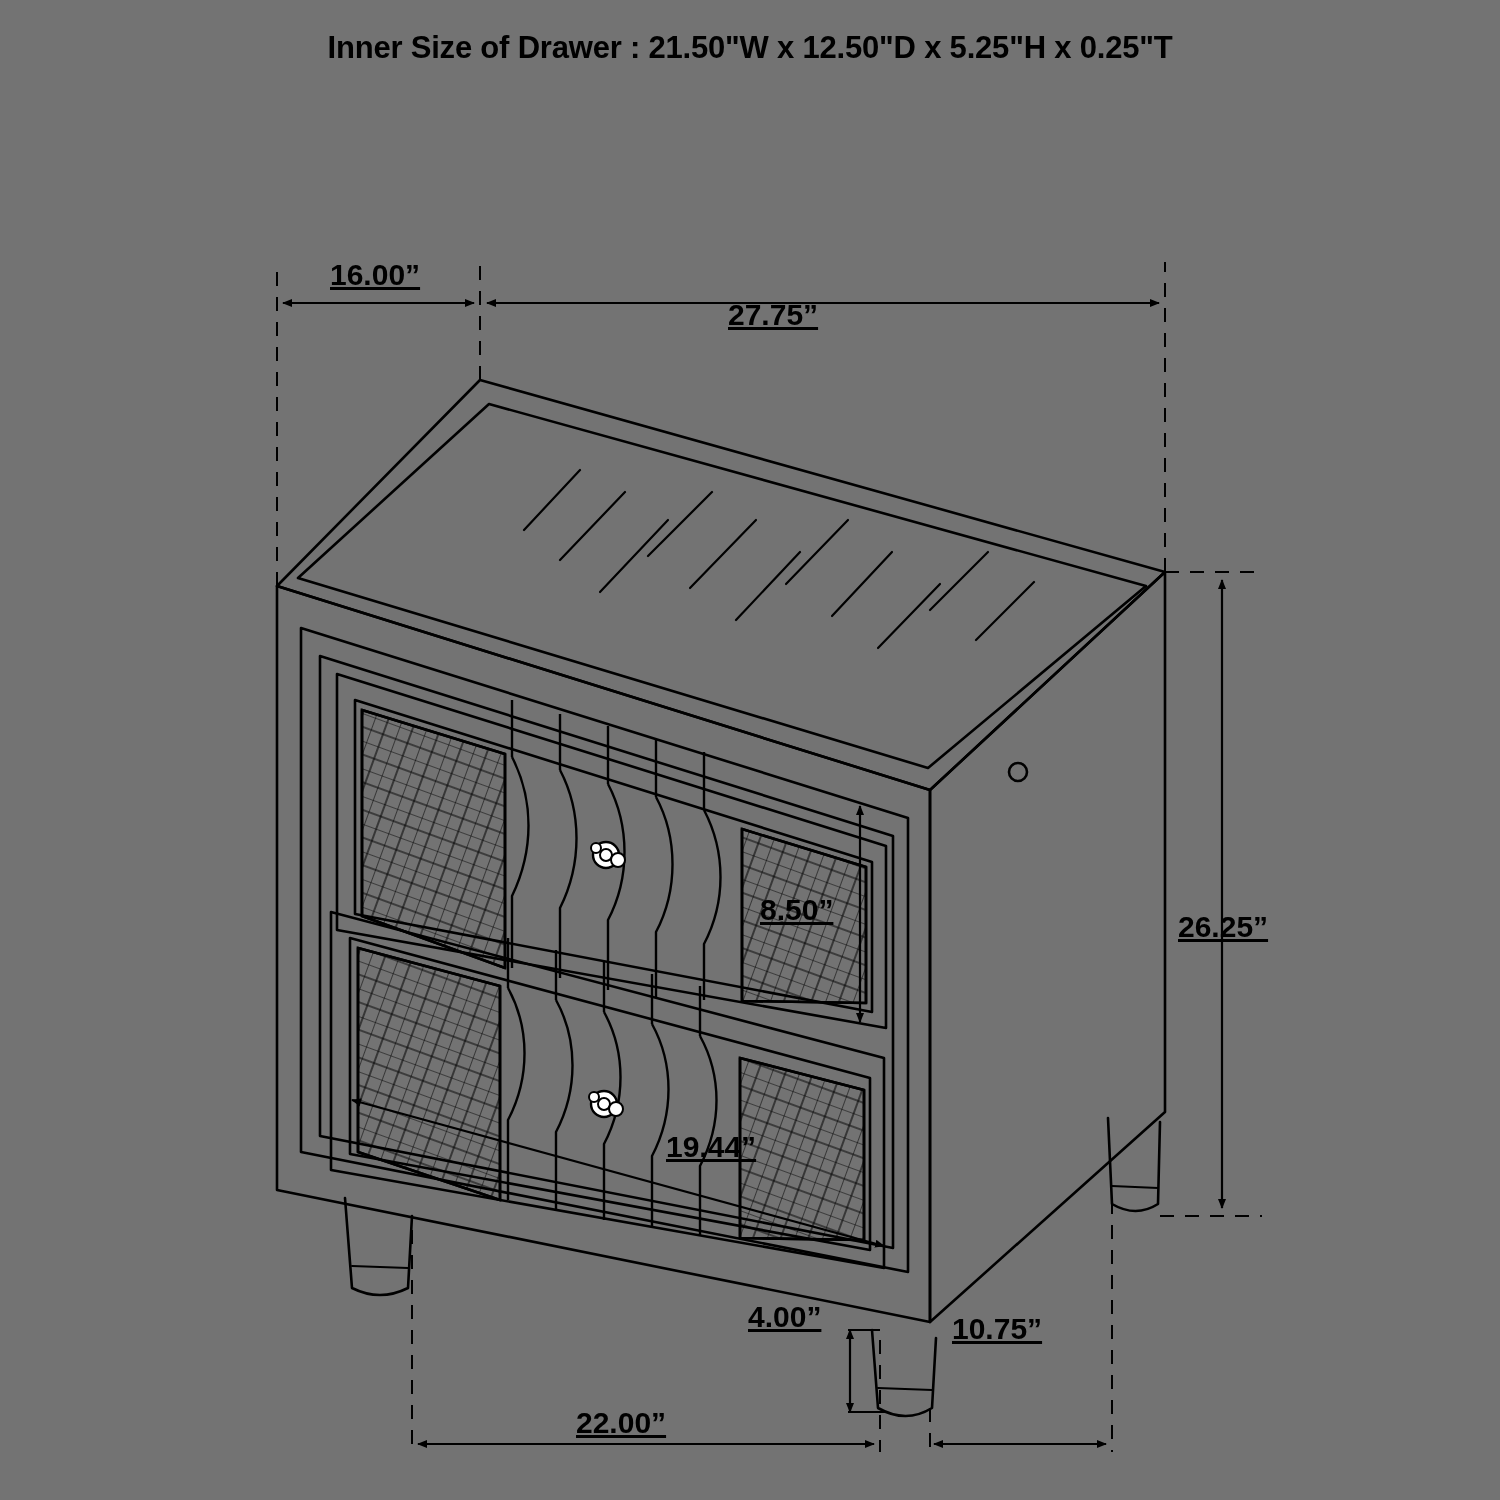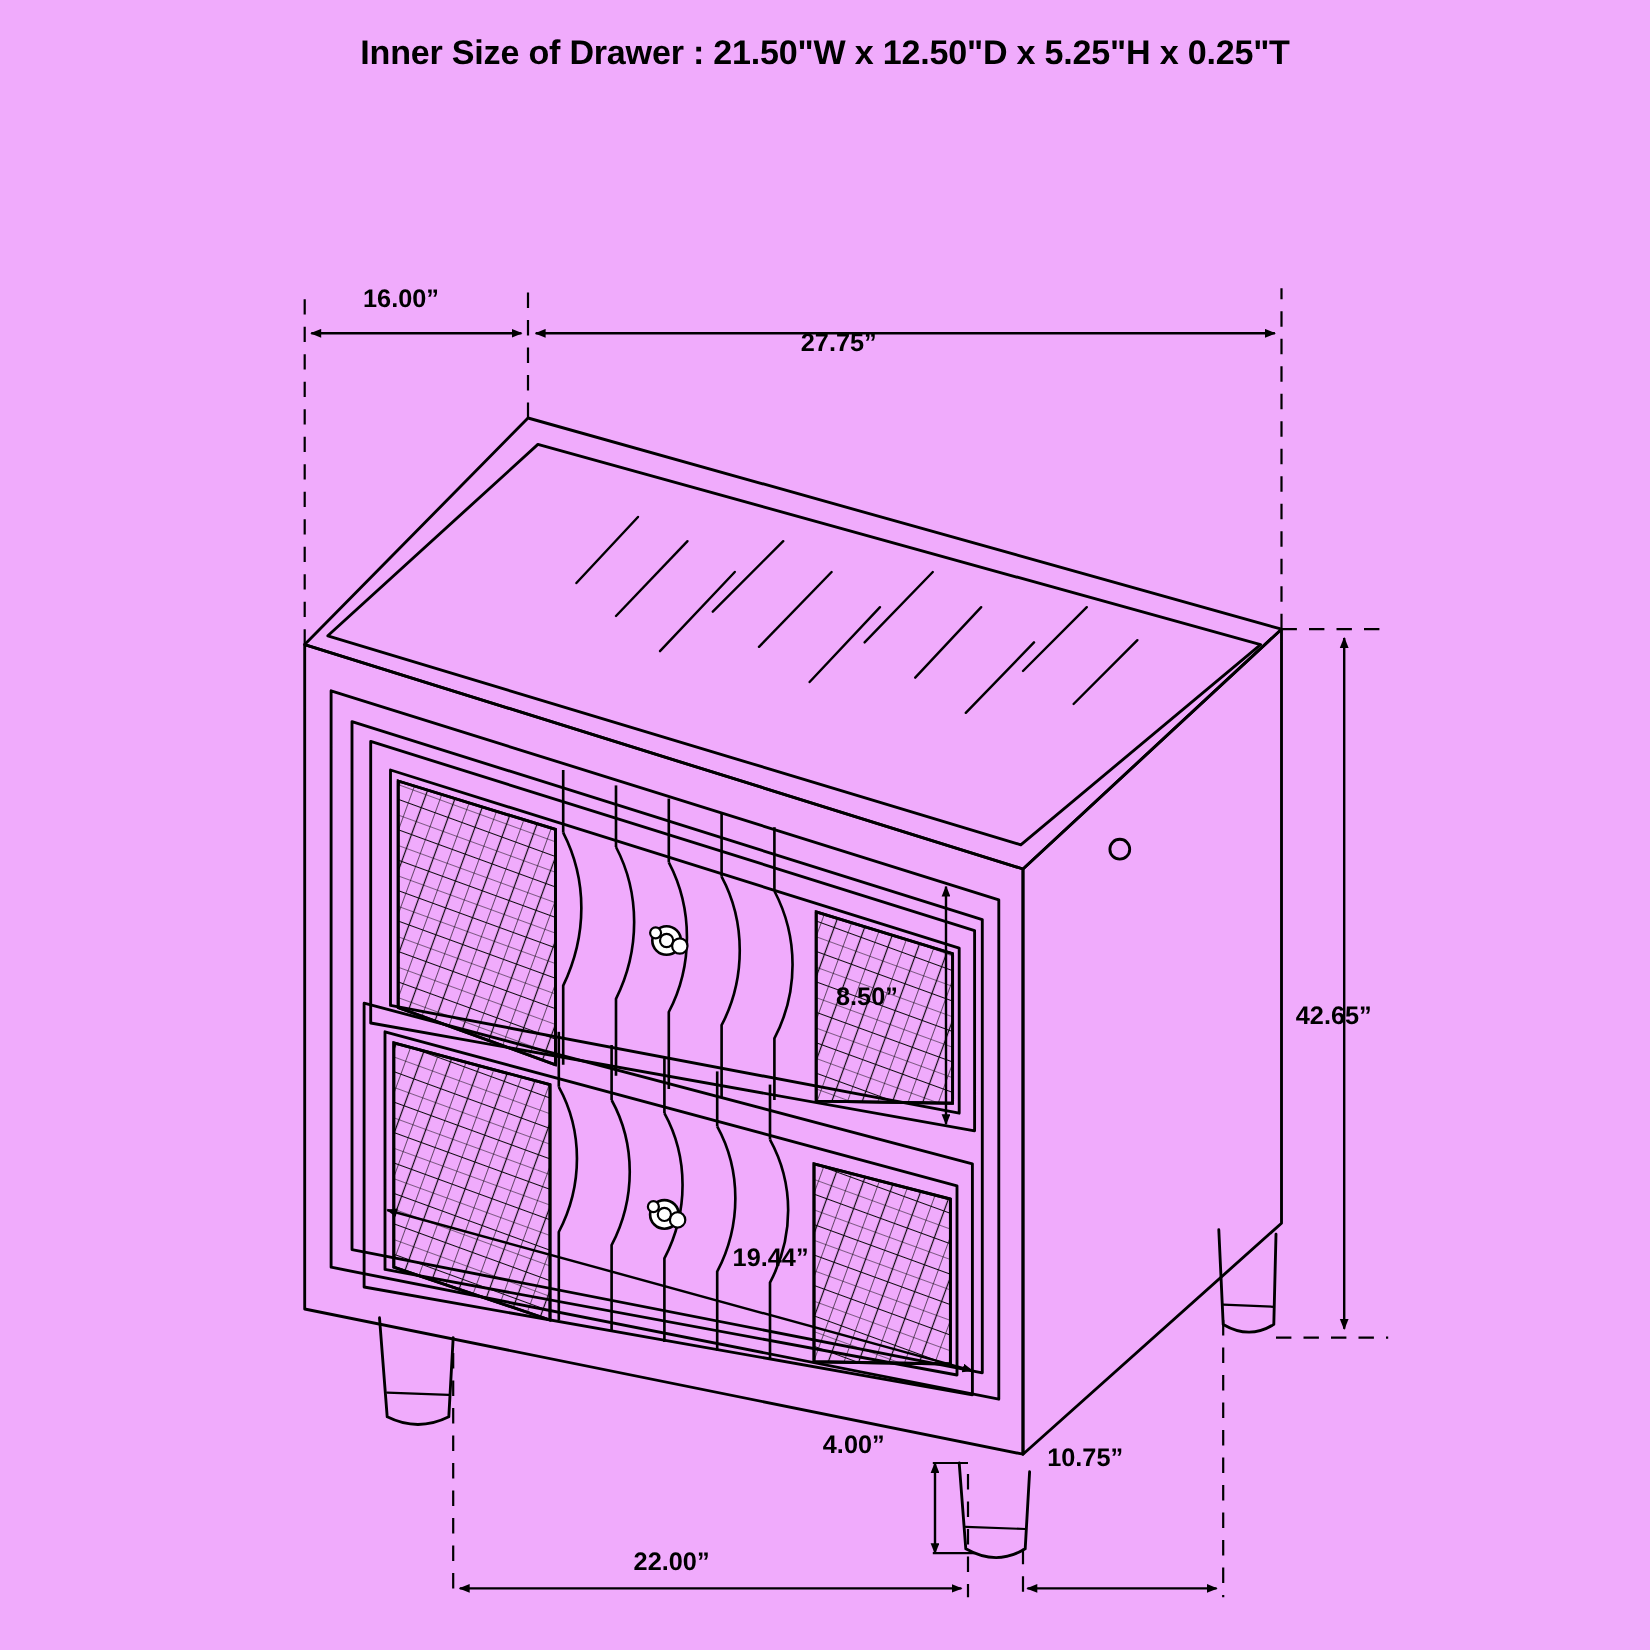--- a/index.html
+++ b/index.html
@@ -4,21 +4,21 @@
 <style>
   html, body {
     margin: 0;
     padding: 0;
     background: #ffffff;
   }
   #page {
     position: relative;
     width: 1500px;
     height: 1500px;
-    background: #f0abfc;
+    background: #737373;
     font-family: "Liberation Sans", sans-serif;
     overflow: hidden;
   }
   #title {
     position: absolute;
     top: 30px;
     left: 0;
     width: 1500px;
     text-align: center;
     font-size: 31px;
@@ -26,24 +26,25 @@
     color: #000000;
     letter-spacing: -0.2px;
   }
   svg#drawing {
     position: absolute;
     top: 0;
     left: 0;
   }
   .dimlabel {
     position: absolute;
-    font-size: 23px;
+    font-size: 30px;
     font-weight: bold;
     color: #000000;
     white-space: nowrap;
+    text-decoration: underline;
   }
 </style>
 </head>
 <body>
 
 <div id="page">
 
   <div id="title">Inner Size of Drawer : 21.50"W x 12.50"D x 5.25"H x 0.25"T</div>
 
   <svg id="drawing" width="1500" height="1500" viewBox="0 0 1500 1500">
@@ -204,20 +205,20 @@
 
       <line x1="418" y1="1444" x2="874" y2="1444" marker-start="url(#arrowStart)" marker-end="url(#arrowEnd)"></line>
 
       <line x1="934" y1="1444" x2="1106" y2="1444" marker-start="url(#arrowStart)" marker-end="url(#arrowEnd)"></line>
       <line x1="930" y1="1408" x2="930" y2="1456" stroke-width="2" stroke-dasharray="14 11"></line>
     </g>
   </svg>
 
   <div class="dimlabel" style="left:330px; top:258px;">16.00”</div>
   <div class="dimlabel" style="left:728px; top:258px;margin-top:40px;">27.75”</div>
-  <div class="dimlabel" style="left:1178px; top:910px;">42.65”</div>
+  <div class="dimlabel" style="left:1178px; top:910px;">26.25”</div>
   <div class="dimlabel" style="left:760px; top:893px;text-align:center;">8.50”</div>
   <div class="dimlabel" style="left:666px; top:1130px;">19.44”</div>
   <div class="dimlabel" style="left:748px; top:1300px;">4.00”</div>
   <div class="dimlabel" style="left:576px; top:1394px;margin-top:12px;">22.00”</div>
   <div class="dimlabel" style="left:952px; top:1312px;">10.75”</div>
 
 </div>
 
 </body></html>

